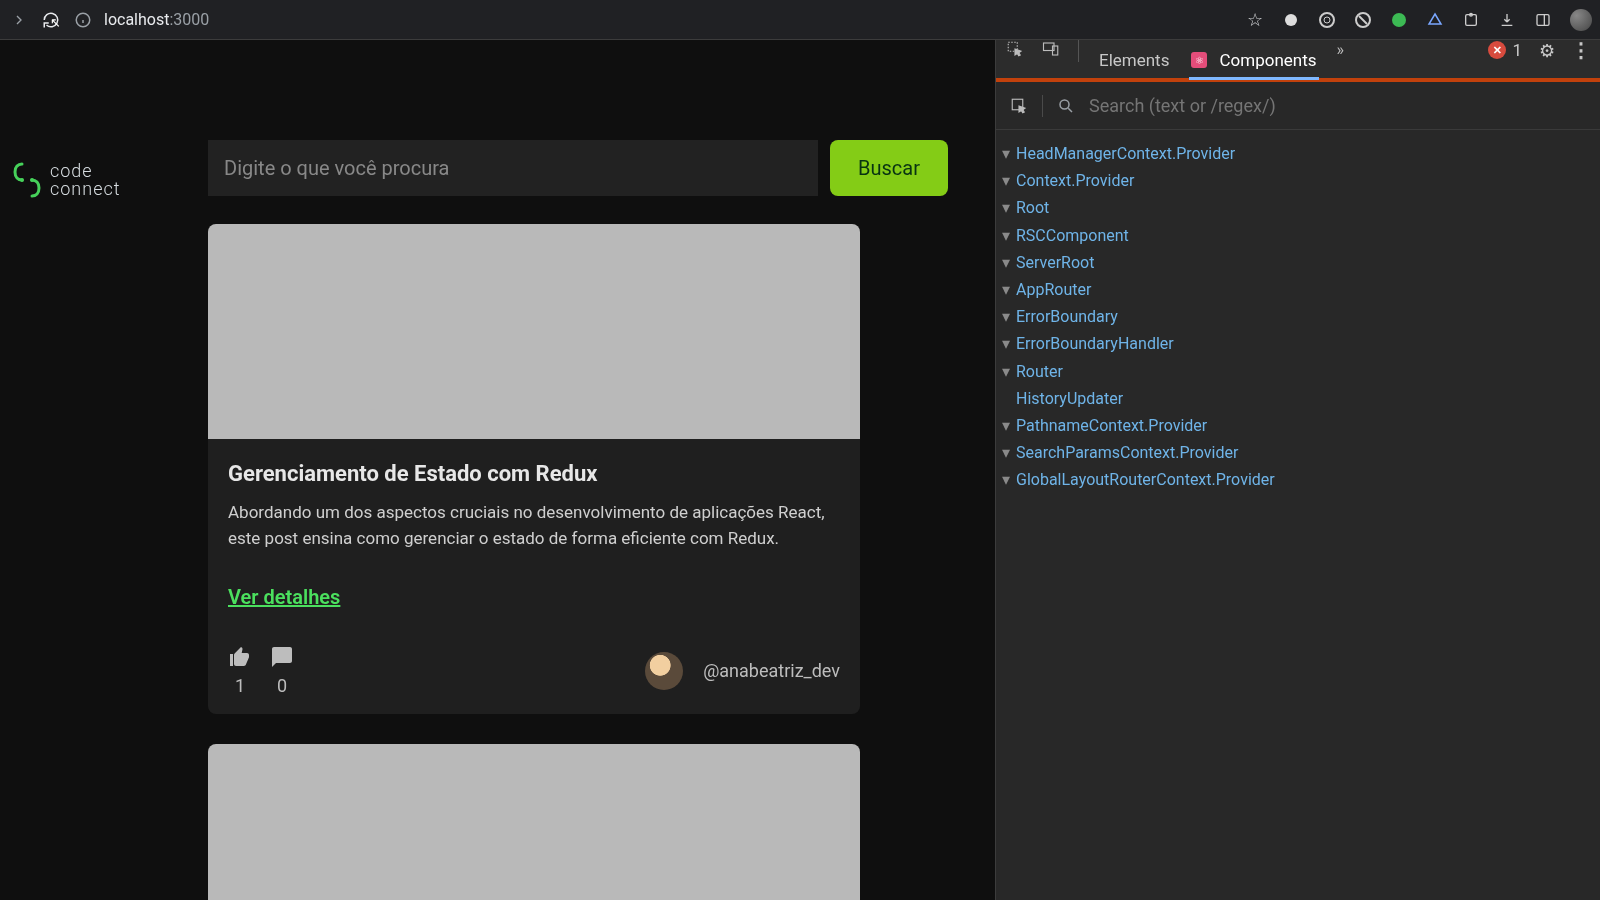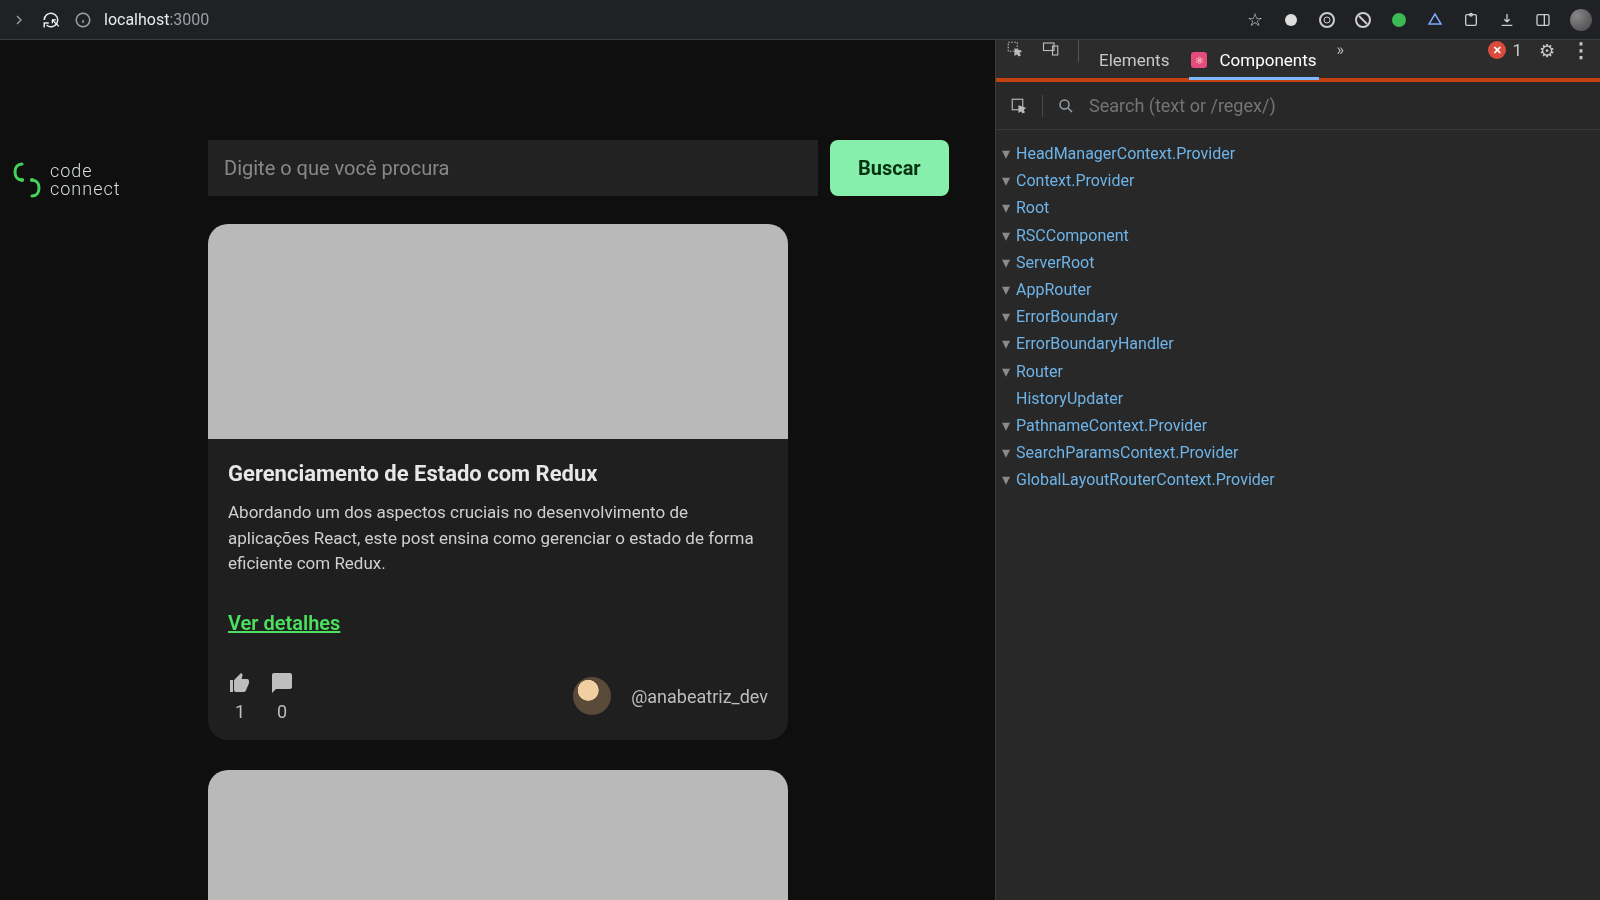--- a/index.html
+++ b/index.html
@@ -22,22 +22,22 @@
   
   .sidebar{width:190px;padding:120px 12px 16px 12px}
   .logo{display:flex;align-items:center;gap:8px}
   .logo-mark{width:30px;height:40px;position:relative}
   .logo-mark svg{width:100%;height:100%}
   .logo-text{display:flex;flex-direction:column;color:#d7dde1;letter-spacing:1px;line-height:1;font-size:18px;font-weight:300}
   .main{flex:1;padding:100px 40px 0 18px}
   .search-row{display:flex;gap:12px;margin-bottom:28px}
   .search-input{flex:1;max-width:610px;background:#222;border:none;border-radius:0;color:#9aa;font-size:20px;padding:16px 16px}
   .search-input::placeholder{color:#888}
-  .search-btn{background:#86efac;color:#083312;border:none;border-radius:8px;padding:8px 28px;font-size:20px;font-weight:700;cursor:pointer}
-  .card{width:580px;background:#1f1f1f;border-radius:20px;overflow:hidden;margin-bottom:30px}
+  .search-btn{background:#84cc16;color:#083312;border:none;border-radius:8px;padding:8px 28px;font-size:20px;font-weight:400;cursor:pointer}
+  .card{width:652px;background:#1f1f1f;border-radius:8px;overflow:hidden;margin-bottom:30px}
   .card-img{height:215px;background:#b9b9b9}
   .card-body{padding:22px 20px 18px}
   .card-title{color:#e7e7e7;font-size:22px;font-weight:700;margin-bottom:14px}
   .card-desc{color:#cfcfcf;font-size:17px;line-height:1.5;margin-bottom:34px}
   .details-link{color:#4be05e;font-size:20px;font-weight:600;text-decoration:underline;cursor:pointer}
   .card-footer{display:flex;align-items:center;gap:18px;margin-top:36px}
   .stat{display:flex;flex-direction:column;align-items:center;gap:6px;color:#bdbdbd;font-size:18px}
   .stat svg{width:24px;height:24px;fill:#bdbdbd}
   .author{margin-left:auto;display:flex;align-items:center;gap:20px;color:#bdbdbd;font-size:18px}
   .author-avatar{width:38px;height:38px;border-radius:50%;background:radial-gradient(circle at 40% 35%,#f2cfa0 30%,#5a4a3a 32%),#8aa08a}

